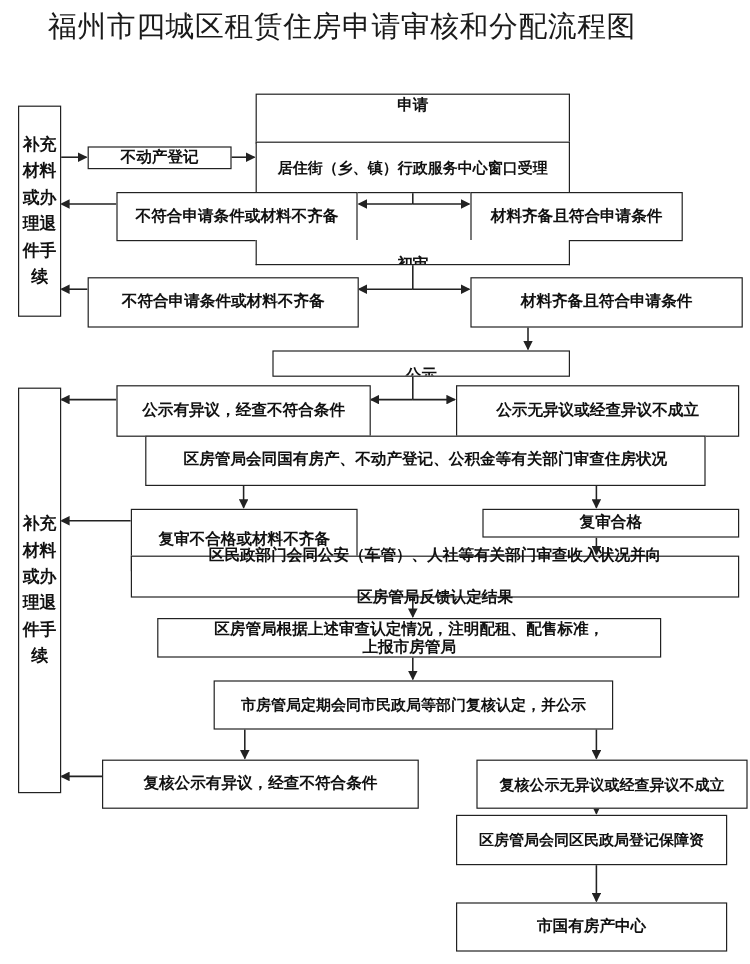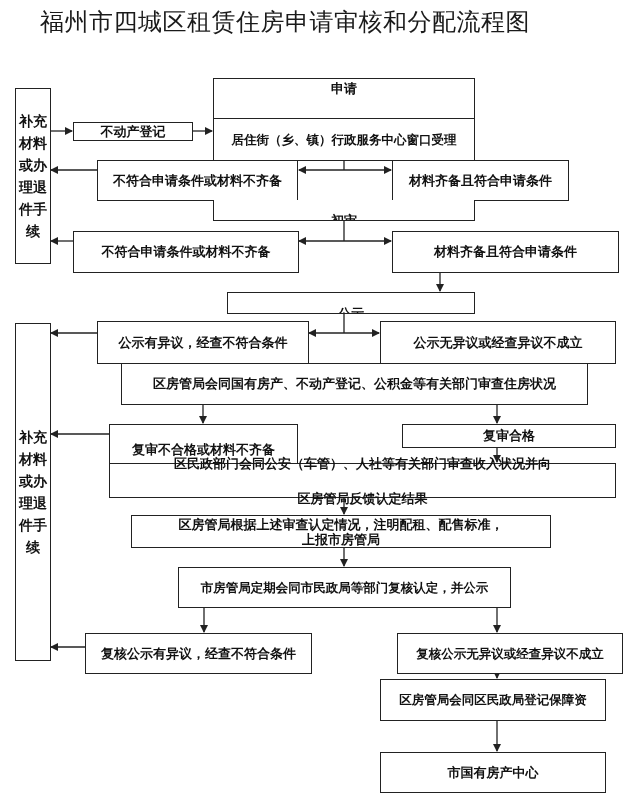--- a/index.html
+++ b/index.html
@@ -154,21 +154,21 @@
 
 <div class="box" style="left:131px; top:515px; width:420px; height:33px; flex-direction:column; line-height:15px;">
   <span>区房管局根据上述审查认定情况，注明配租、配售标准，</span>
   <span>上报市房管局</span>
 </div>
 
 <div class="box" style="left:178px; top:567px; width:333px; height:41px;">
   <span style="font-size:12.5px;">市房管局定期会同市民政局等部门复核认定，并公示</span>
 </div>
 
-<div class="box" style="left:85px; top:633px; width:227px; height:41px;">
+<div class="box" style="left:85px; top:633px; width:264px; height:41px;">
   <span>复核公示有异议，经查不符合条件</span>
 </div>
 <div class="box" style="left:380px; top:633px; width:226px; height:41px;margin-left:17px;">
   <span style="font-size:12.5px;">复核公示无异议或经查异议不成立</span>
 </div>
 
 <div class="box" style="left:380px; top:679px; width:226px; height:42px; overflow:hidden;">
   <span style="font-size:12.5px; white-space:nowrap;">区房管局会同区民政局登记保障资</span>
 </div>
 

